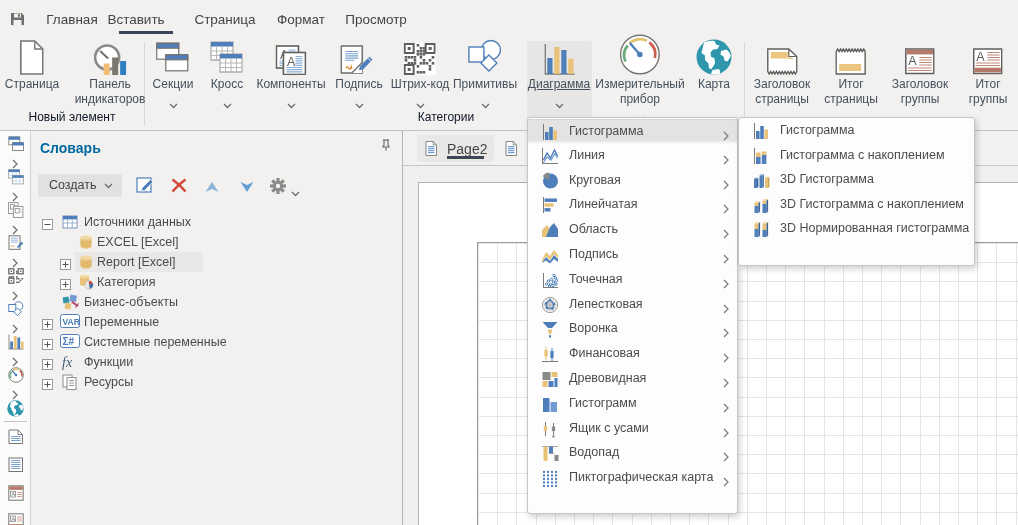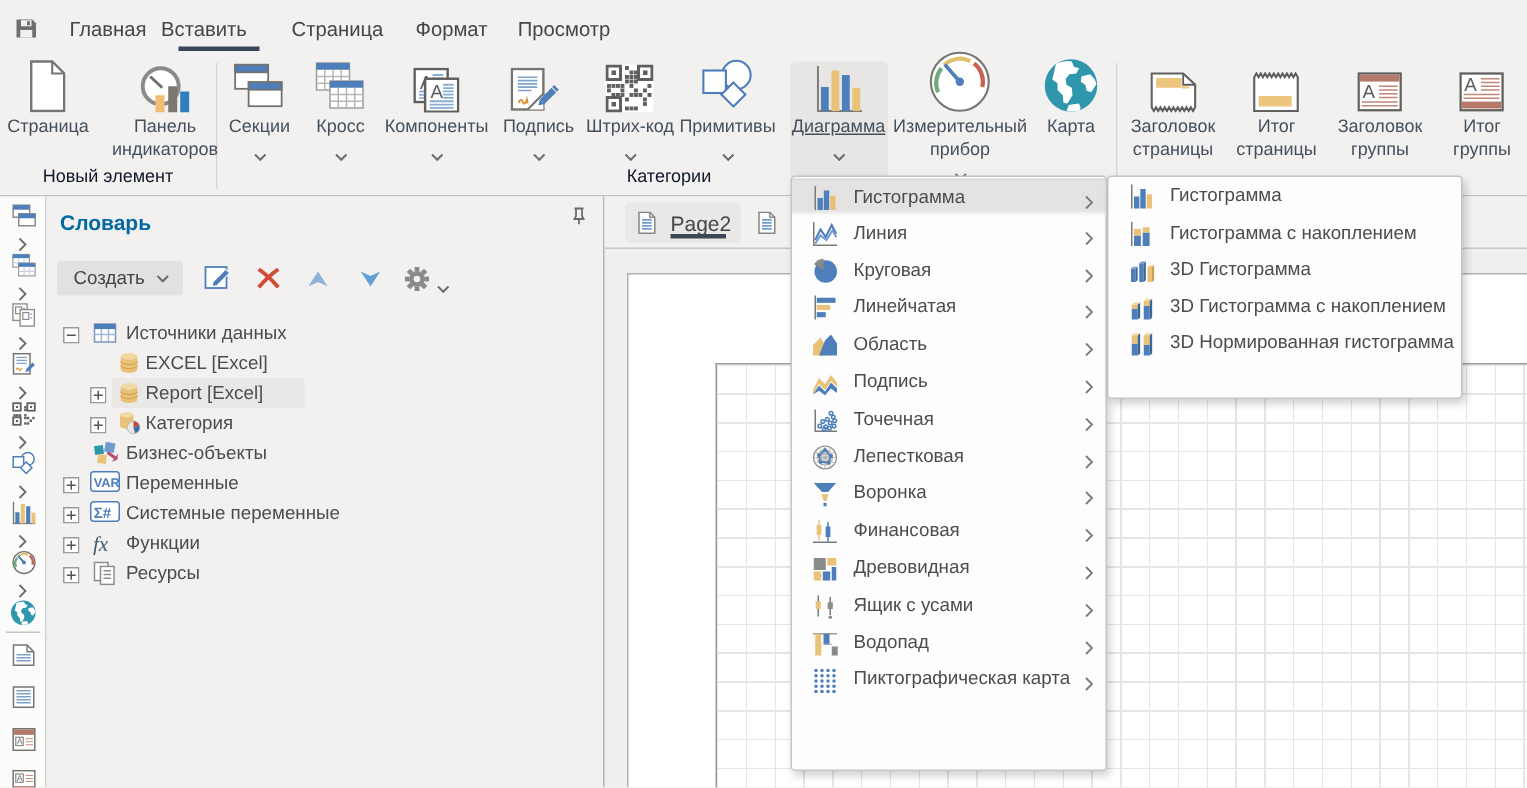--- a/index.html
+++ b/index.html
@@ -768,20 +768,30 @@
           <rect x="7.5" y="11" width="5" height="6" fill="#4e7fba"></rect>
           <rect x="13.5" y="8" width="3" height="9" fill="#4e7fba"></rect>
         </svg></span>
       <span class="txt">Древовидная</span>
       <span class="arr"><svg width="6" height="10" viewBox="0 0 6 10">
           <path d="M1 1 L5 5 L1 9" fill="none" stroke="#7a7a78" stroke-width="1.2"></path>
         </svg></span>
     </div>
 <div class="mi">
       <span class="ico"><svg width="18" height="18" viewBox="0 0 18 18" style="">
+          <rect x="2" y="3" width="6.5" height="14" fill="#4e7fba"></rect>
+          <rect x="9.5" y="7" width="6.5" height="10" fill="#6f9bd2"></rect>
+        </svg></span>
+      <span class="txt">Гистограмм</span>
+      <span class="arr"><svg width="6" height="10" viewBox="0 0 6 10">
+          <path d="M1 1 L5 5 L1 9" fill="none" stroke="#7a7a78" stroke-width="1.2"></path>
+        </svg></span>
+    </div>
+<div class="mi">
+      <span class="ico"><svg width="18" height="18" viewBox="0 0 18 18" style="">
           <line x1="4.5" y1="2" x2="4.5" y2="16" stroke="#7a7a78"></line>
           <rect x="2.8" y="6" width="3.4" height="5" fill="#e9c279"></rect>
           <line x1="12.5" y1="3" x2="12.5" y2="15" stroke="#7a7a78"></line>
           <rect x="10.8" y="6.5" width="3.4" height="4.5" fill="#8a8a88"></rect>
           <circle cx="12.5" cy="16.5" r="1.2" fill="#8a8a88"></circle>
         </svg></span>
       <span class="txt">Ящик с усами</span>
       <span class="arr"><svg width="6" height="10" viewBox="0 0 6 10">
           <path d="M1 1 L5 5 L1 9" fill="none" stroke="#7a7a78" stroke-width="1.2"></path>
         </svg></span>

